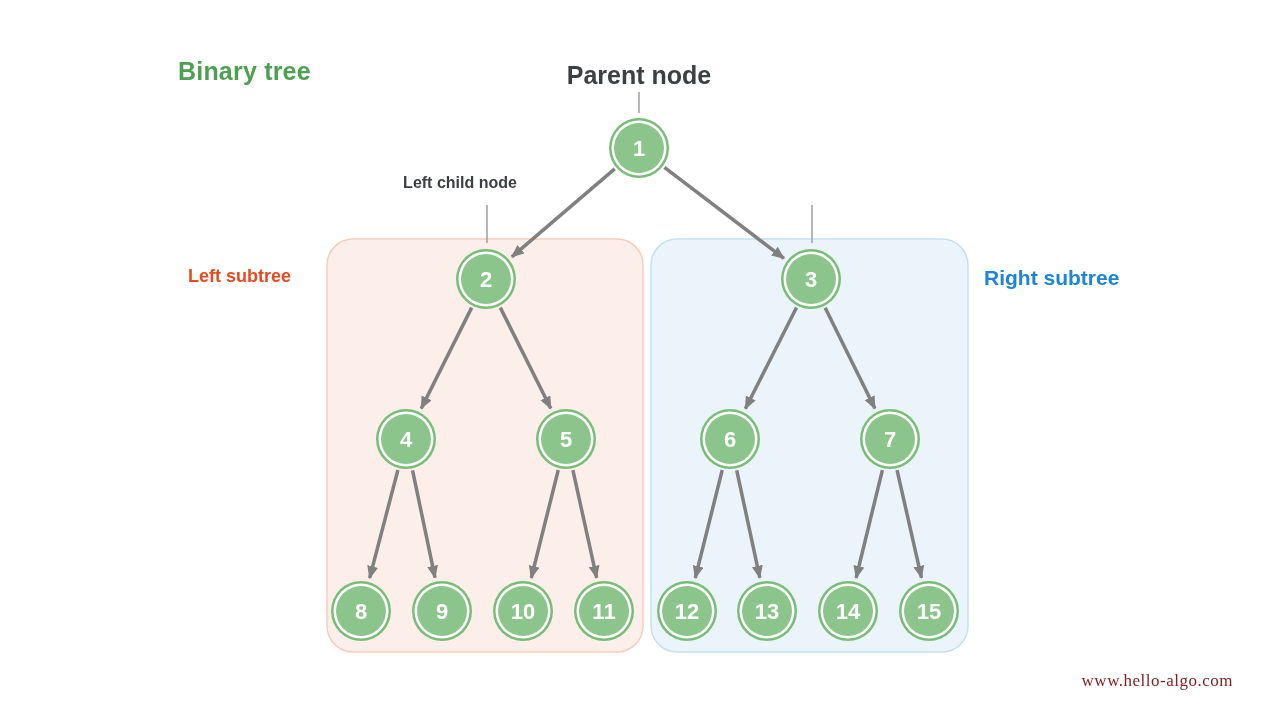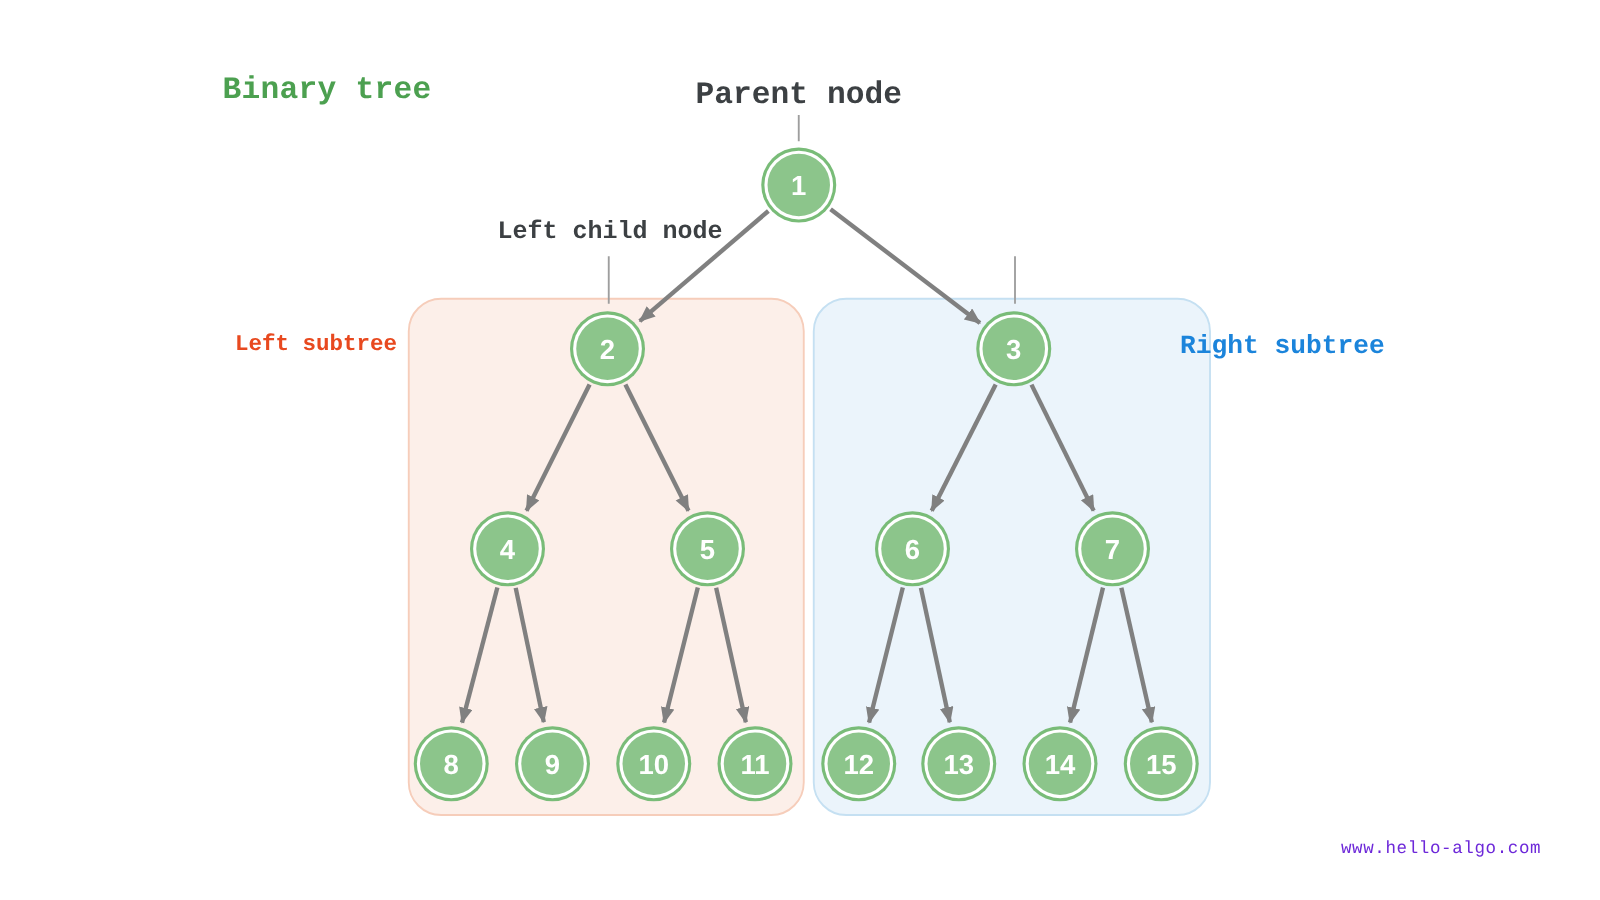--- a/index.html
+++ b/index.html
@@ -4,31 +4,31 @@
 <style>
   html,body{margin:0;padding:0;background:#ffffff;}
   #stage{
     position:relative;
     width:1280px;height:720px;
     background:#ffffff;
     overflow:hidden;
     font-family:"Liberation Sans",sans-serif;
   }
   #tree-svg{position:absolute;left:0;top:0;}
-  .lbl{position:absolute;white-space:nowrap;font-weight:bold;font-family:Liberation Mono, monospace;}
+  .lbl{position:absolute;white-space:nowrap;font-weight:bold;}
   .lbl-title{left:178px;top:57px;font-size:25px;letter-spacing:.2px;}
   .lbl-parent{left:639px;top:61px;transform:translateX(-50%);font-size:25px;color:#3C4043;}
-  .lbl-leftchild{left:488px;top:174px;transform:translateX(-50%);font-size:20px;color:#3C4043;}
+  .lbl-leftchild{left:460px;top:174px;transform:translateX(-50%);font-size:16px;color:#3C4043;}
   .lbl-rightchild{left:811px;top:174px;transform:translateX(-50%);font-size:21px;color:#3C4043;}
   .lbl-leftsub{left:188px;top:266px;font-size:18px;}
-  .lbl-rightsub{left:944px;top:266px;font-size:21px;}
+  .lbl-rightsub{left:984px;top:266px;font-size:21px;}
   .watermark{
     position:absolute;right:47px;top:671px;
-    font-family:Liberation Mono, monospace;
-    font-size:14px;font-weight:normal;color:#6d28d9;letter-spacing:.5px;
+    font-family:Liberation Serif, serif;
+    font-size:17px;font-weight:normal;color:#7f1d1d;letter-spacing:.5px;
   }
   .node-num{
     font-family:"Liberation Sans",sans-serif;
     font-weight:bold;font-size:22px;
   }
 </style>
 </head>
 <body>
 
 <div id="stage">

